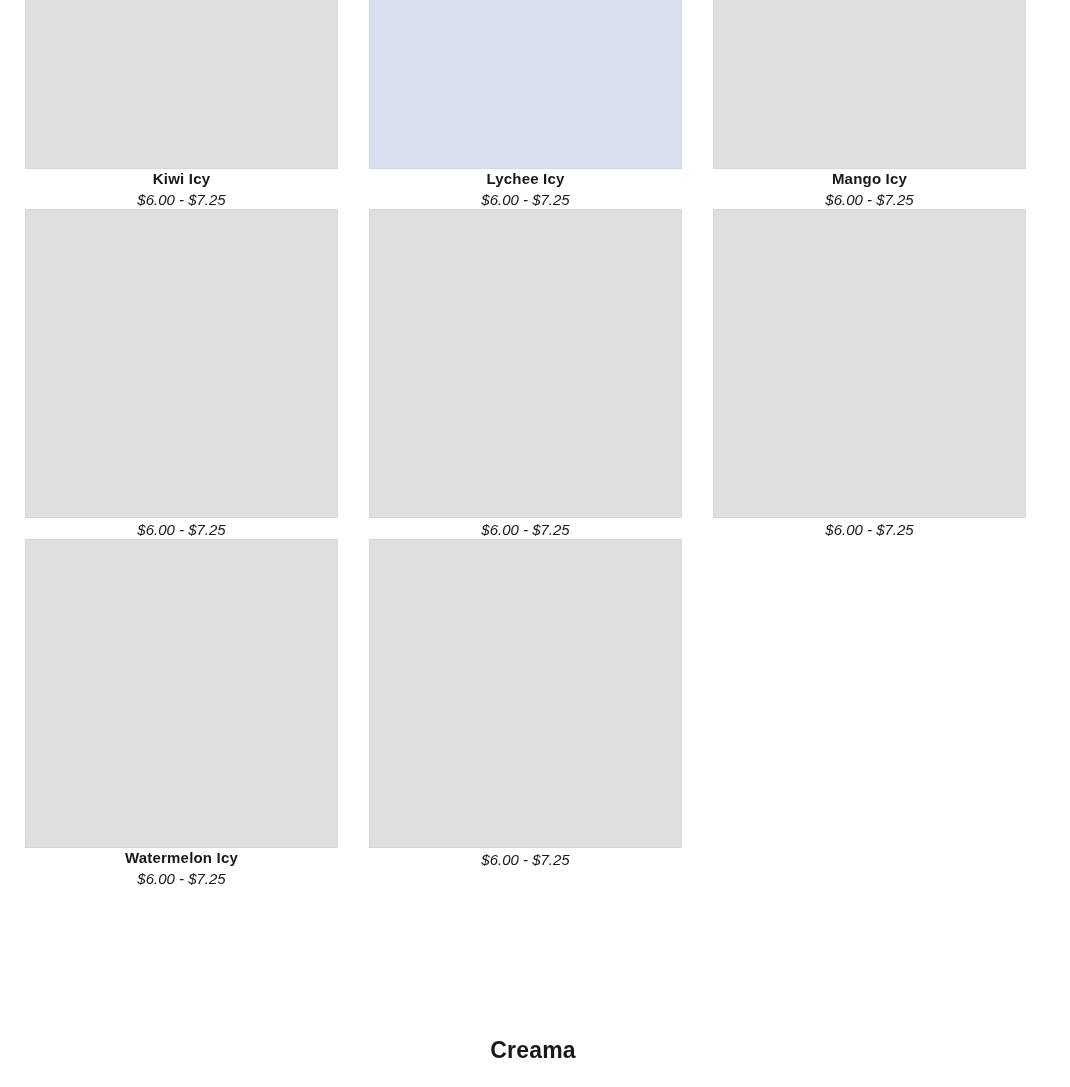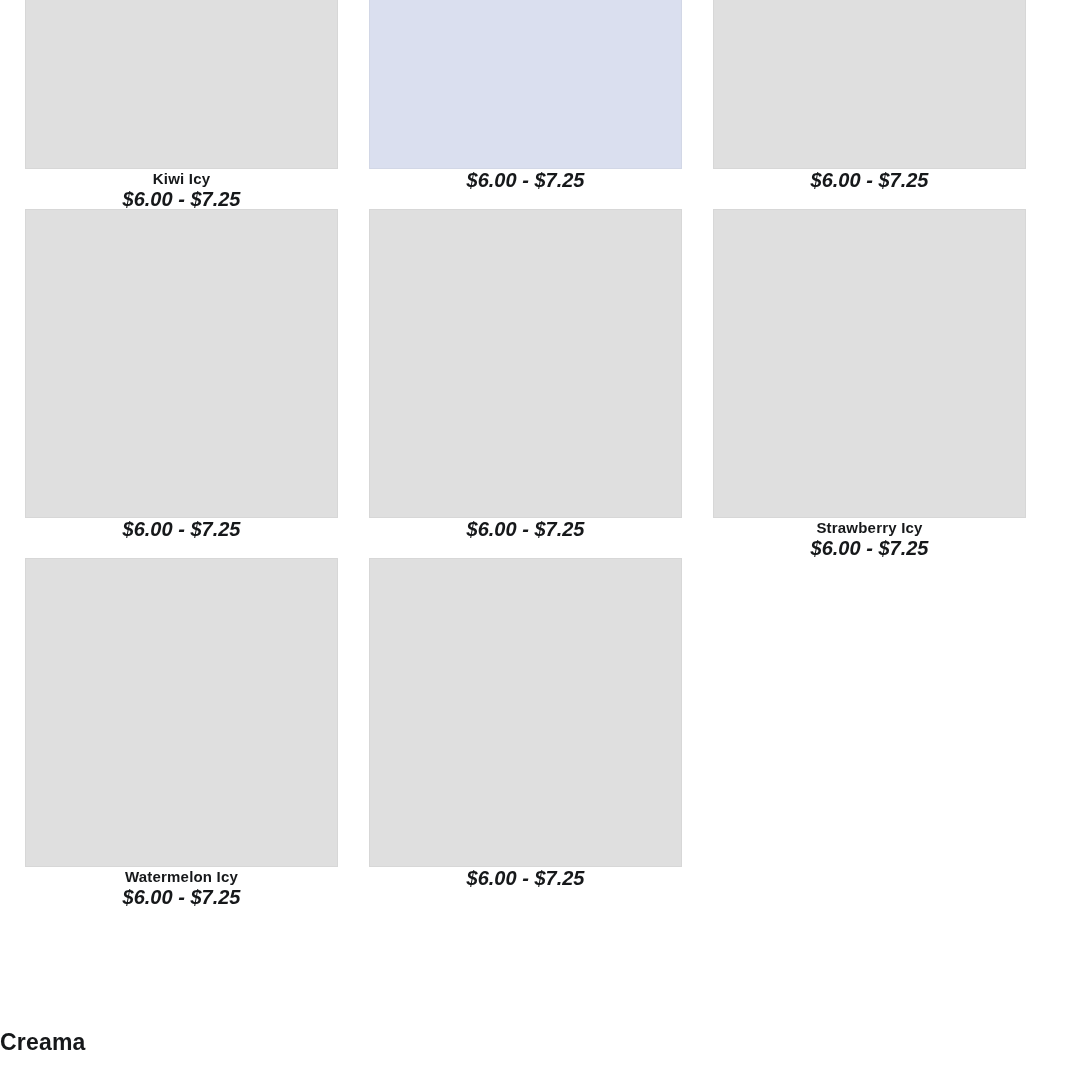--- a/index.html
+++ b/index.html
@@ -65,63 +65,72 @@
   .card-title {
     font-size: 15px;
     font-weight: 700;
     letter-spacing: 0.2px;
     line-height: 19px;
     color: #16181a;
     margin: 0;
   }
 
   .card-price {
-    font-size: 20px;
+    font-size: 15px;
     font-style: italic;
-    font-weight: 700;
+    font-weight: 400;
     line-height: 19px;
     color: #16181a;
     margin: 2px 0 0 0;
   }
 
   .card.is-placeholder .card-info { visibility: hidden; }
 
   
   .section-heading {
     position: absolute;
     left: 0;
     top: 1026px;
     width: 1050px;
-    text-align: left;
+    text-align: center;
     font-size: 23px;
     font-weight: 700;
     letter-spacing: 0.2px;
     line-height: 32px;
     color: #16181a;
-    margin: 0;
+    margin: 8px;
   }
 </style>
 </head>
 <body>
 
 <div class="page">
 
   <div class="grid">
 
     <a class="card" href="#">
       <span class="thumb"></span>
       <span class="card-info">
         <p class="card-title">Kiwi Icy</p>
         <p class="card-price">$6.00 - $7.25</p>
       </span>
     </a>
 
     <a class="card" href="#">
       <span class="thumb tint-periwinkle"></span>
       <span class="card-info">
+        <p class="card-title">Lychee Icy</p>
+        <p class="card-price">$6.00 - $7.25</p>
+      </span>
+    </a>
+
+    <a class="card" href="#">
+      <span class="thumb"></span>
+      <span class="card-info">
+        <p class="card-title">Mango Icy</p>
         <p class="card-price">$6.00 - $7.25</p>
       </span>
     </a>
 
     <a class="card" href="#">
       <span class="thumb"></span>
       <span class="card-info">
         <p class="card-price">$6.00 - $7.25</p>
       </span>
     </a>
@@ -129,28 +138,20 @@
     <a class="card" href="#">
       <span class="thumb"></span>
       <span class="card-info">
         <p class="card-price">$6.00 - $7.25</p>
       </span>
     </a>
 
     <a class="card" href="#">
       <span class="thumb"></span>
       <span class="card-info">
-        <p class="card-price">$6.00 - $7.25</p>
-      </span>
-    </a>
-
-    <a class="card" href="#">
-      <span class="thumb"></span>
-      <span class="card-info">
-        <p class="card-title">Strawberry Icy</p>
         <p class="card-price">$6.00 - $7.25</p>
       </span>
     </a>
 
     <a class="card" href="#">
       <span class="thumb"></span>
       <span class="card-info">
         <p class="card-title">Watermelon Icy</p>
         <p class="card-price">$6.00 - $7.25</p>
       </span>

